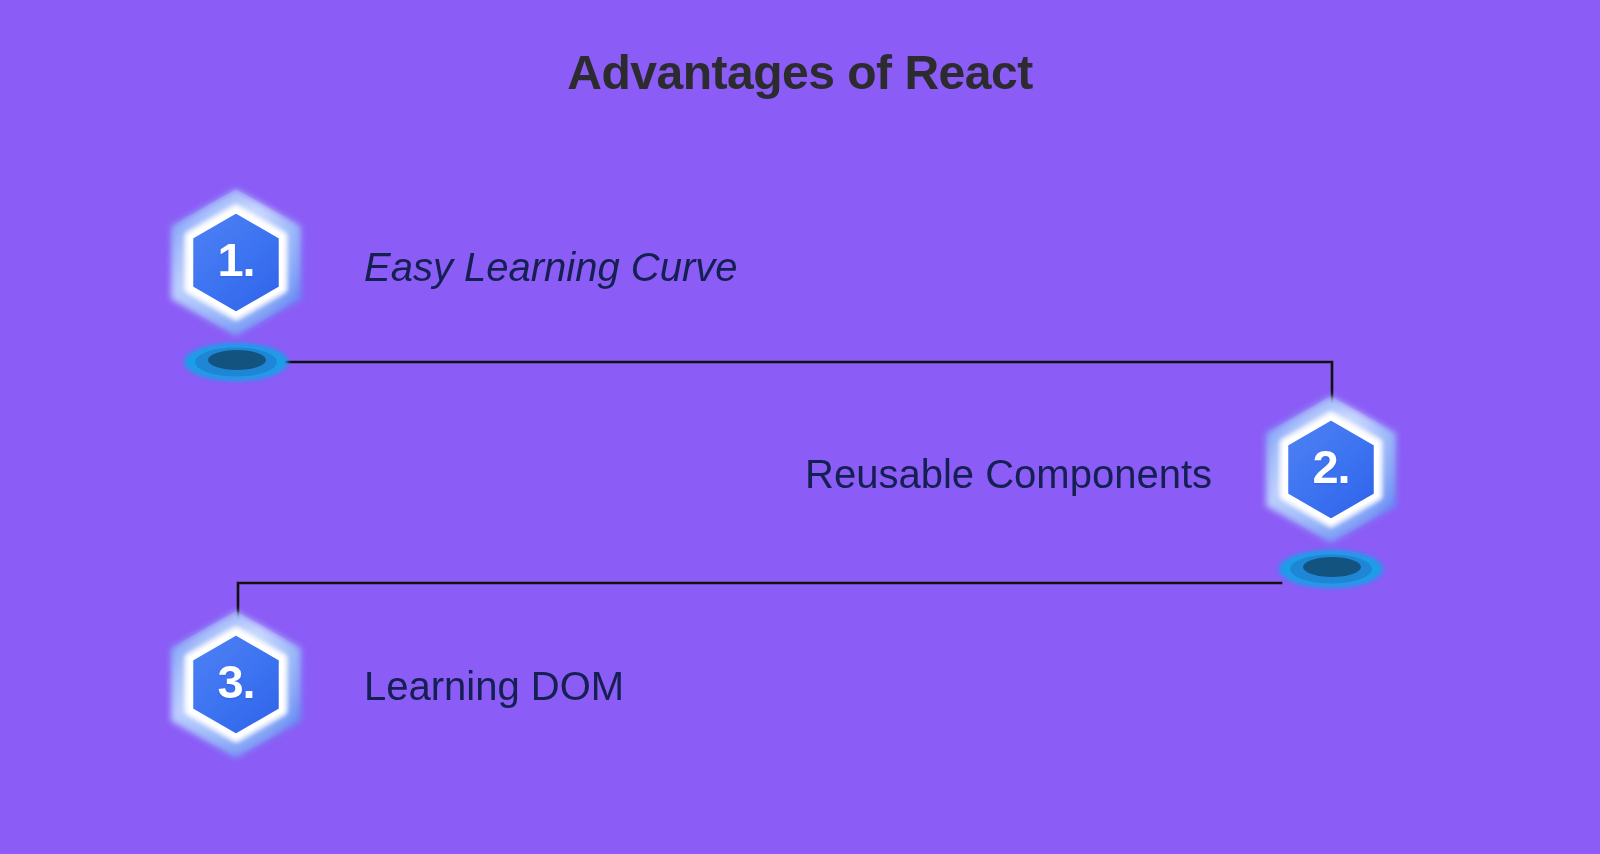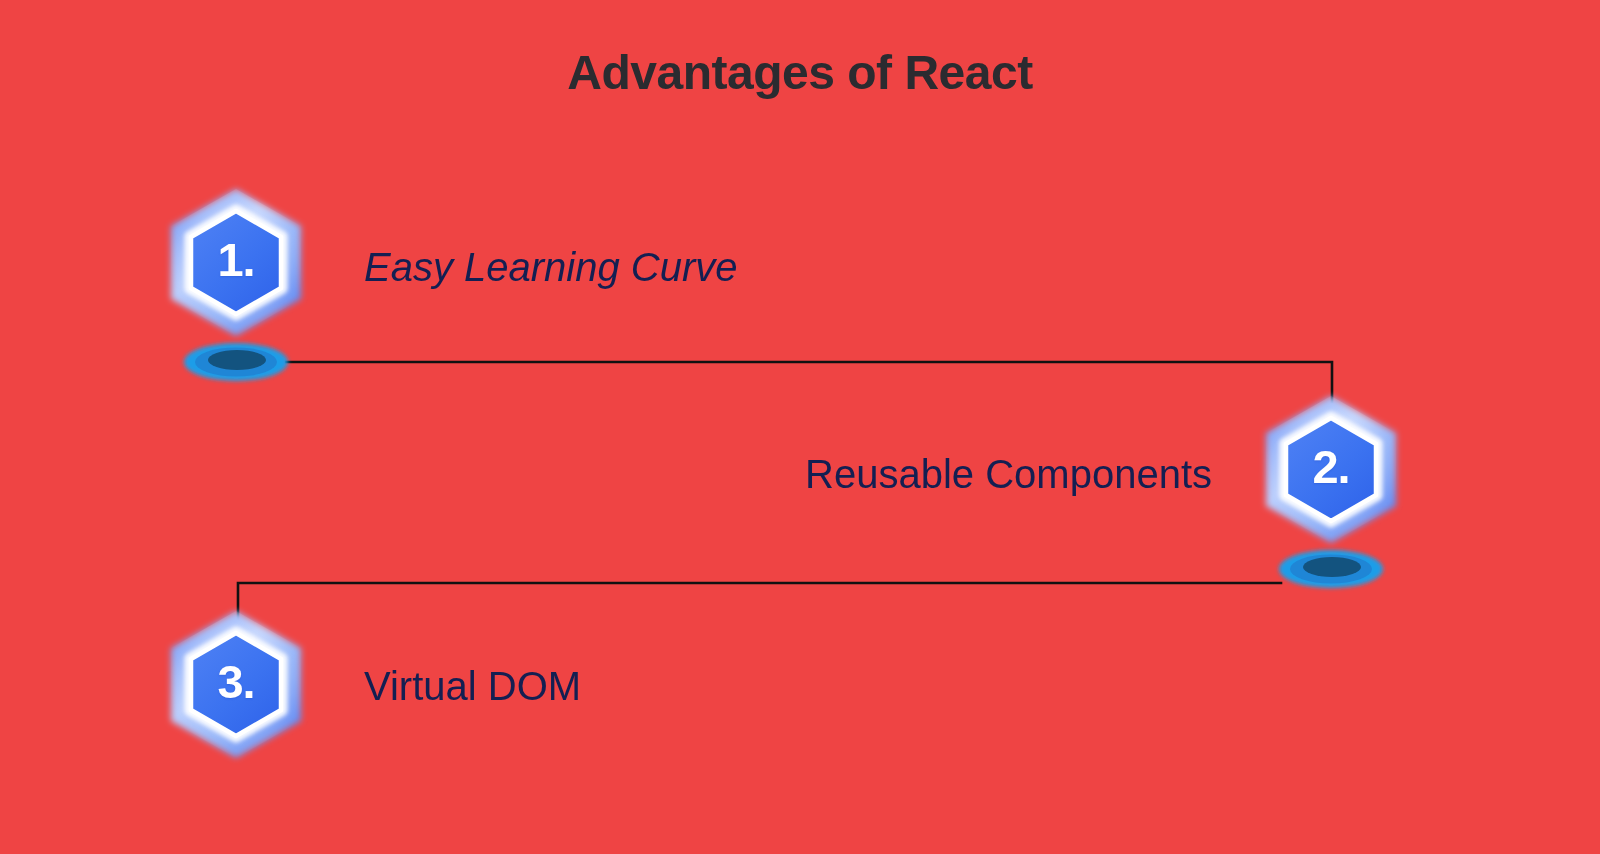--- a/index.html
+++ b/index.html
@@ -5,21 +5,21 @@
 <style>
   html, body {
     margin: 0;
     padding: 0;
     background: #ffffff;
   }
   #canvas {
     position: relative;
     width: 1600px;
     height: 854px;
-    background: #ef4444;
+    background: #8b5cf6;
     overflow: hidden;
     font-family: "Liberation Sans", "DejaVu Sans", sans-serif;
   }
 
   
   #page-title {
     position: absolute;
     left: 0;
     top: 45px;
     width: 1600px;
@@ -211,15 +211,15 @@
       </defs>
 
       <polygon points="75,3 140,40 140,113 75,150 10,113 10,40" fill="url(#og3)" filter="url(#blur3)"></polygon>
       <polygon points="75,3 140,40 140,113 75,150 10,113 10,40" fill="url(#glow3)"></polygon>
       <polygon points="75,23 122,50 122,103 75,130 28,103 28,50" fill="none" stroke="#ffffff" stroke-width="9" stroke-linejoin="round" opacity="0.92" filter="url(#blurbase3)"></polygon>
       <polygon points="75,25 120,51 120,102 75,128 30,102 30,51" fill="url(#ig3)" stroke="#ffffff" stroke-width="4.5" stroke-linejoin="round"></polygon>
     </svg>
     <div class="num">3.</div>
   </div>
 
-  <div class="item-label left" style="left:364px; top:666px;">Virtual DOM</div>
+  <div class="item-label left" style="left:364px; top:666px;">Learning DOM</div>
 
 </div>
 
 </body></html>

